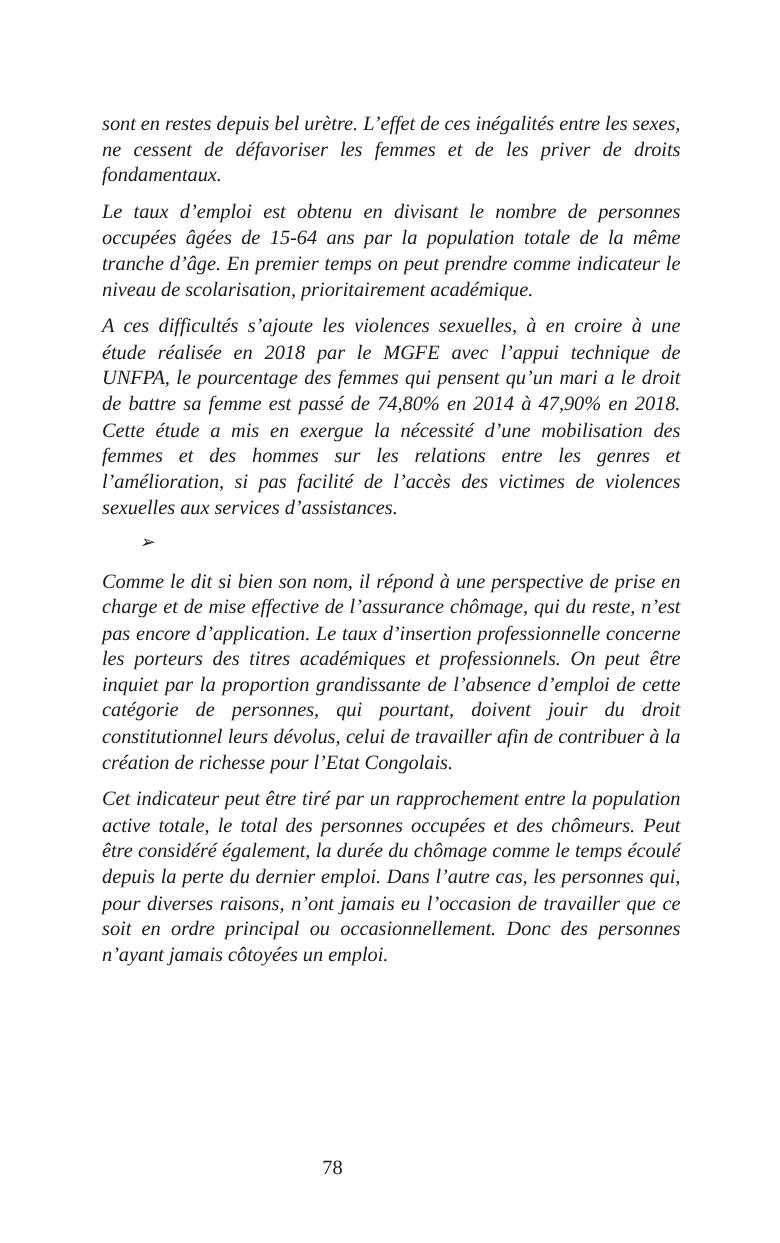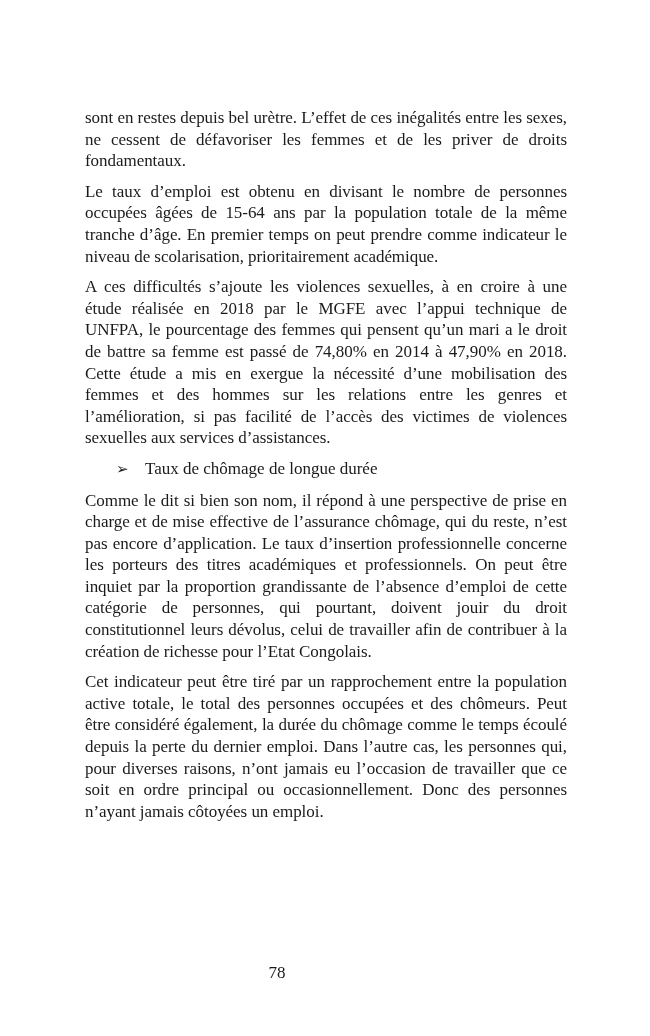--- a/index.html
+++ b/index.html
@@ -11,22 +11,23 @@
       width: 650px;
       height: 1036px;
       position: relative;
       overflow: hidden;
       font-family: "Liberation Serif", "DejaVu Serif", serif;
       color: #1a1a1a;
     }
     .page {
       position: absolute;
       left: 85px;
-      top: 107px;
+      top: 92px;
       width: 482px;
+      font-style: italic;
     }
     .para {
       font-size: 17px;
       line-height: 21.6px;
       text-align: justify;
       margin: 0 0 9px 0;
       letter-spacing: -0.05px;
     }
     .bullet-item {
       display: flex;
@@ -54,20 +55,19 @@
 </head>
 <body>
 
 <div class="page">
   <p class="para">sont en restes depuis bel urètre. L’effet de ces inégalités entre les sexes, ne cessent de défavoriser les femmes et de les priver de droits fondamentaux.</p>
   <p class="para">Le taux d’emploi est obtenu en divisant le nombre de personnes occupées âgées de 15-64 ans par la population totale de la même tranche d’âge. En premier temps on peut prendre comme indicateur le niveau de scolarisation, prioritairement académique.</p>
   <p class="para">A ces difficultés s’ajoute les violences sexuelles, à en croire à une étude réalisée en 2018 par le MGFE avec l’appui technique de UNFPA, le pourcentage des femmes qui pensent qu’un mari a le droit de battre sa femme est passé de 74,80% en 2014 à 47,90% en 2018. Cette étude a mis en exergue la nécessité d’une mobilisation des femmes et des hommes sur les relations entre les genres et l’amélioration, si pas facilité de l’accès des victimes de violences sexuelles aux services d’assistances.</p>
 
   <div class="bullet-item">
     <span class="bullet-arrow">➢</span>
-    <span>Taux de chômage de longue durée</span>
   </div>
 
   <p class="para">Comme le dit si bien son nom, il répond à une perspective de prise en charge et de mise effective de l’assurance chômage, qui du reste, n’est pas encore d’application. Le taux d’insertion professionnelle concerne les porteurs des titres académiques et professionnels. On peut être inquiet par la proportion grandissante de l’absence d’emploi de cette catégorie de personnes, qui pourtant, doivent jouir du droit constitutionnel leurs dévolus, celui de travailler afin de contribuer à la création de richesse pour l’Etat Congolais.</p>
   <p class="para">Cet indicateur peut être tiré par un rapprochement entre la population active totale, le total des personnes occupées et des chômeurs. Peut être considéré également, la durée du chômage comme le temps écoulé depuis la perte du dernier emploi. Dans l’autre cas, les personnes qui, pour diverses raisons, n’ont jamais eu l’occasion de travailler que ce soit en ordre principal ou occasionnellement. Donc des personnes n’ayant jamais côtoyées un emploi.</p>
 </div>
 
 <div class="page-number">78</div>
 
 </body></html>

